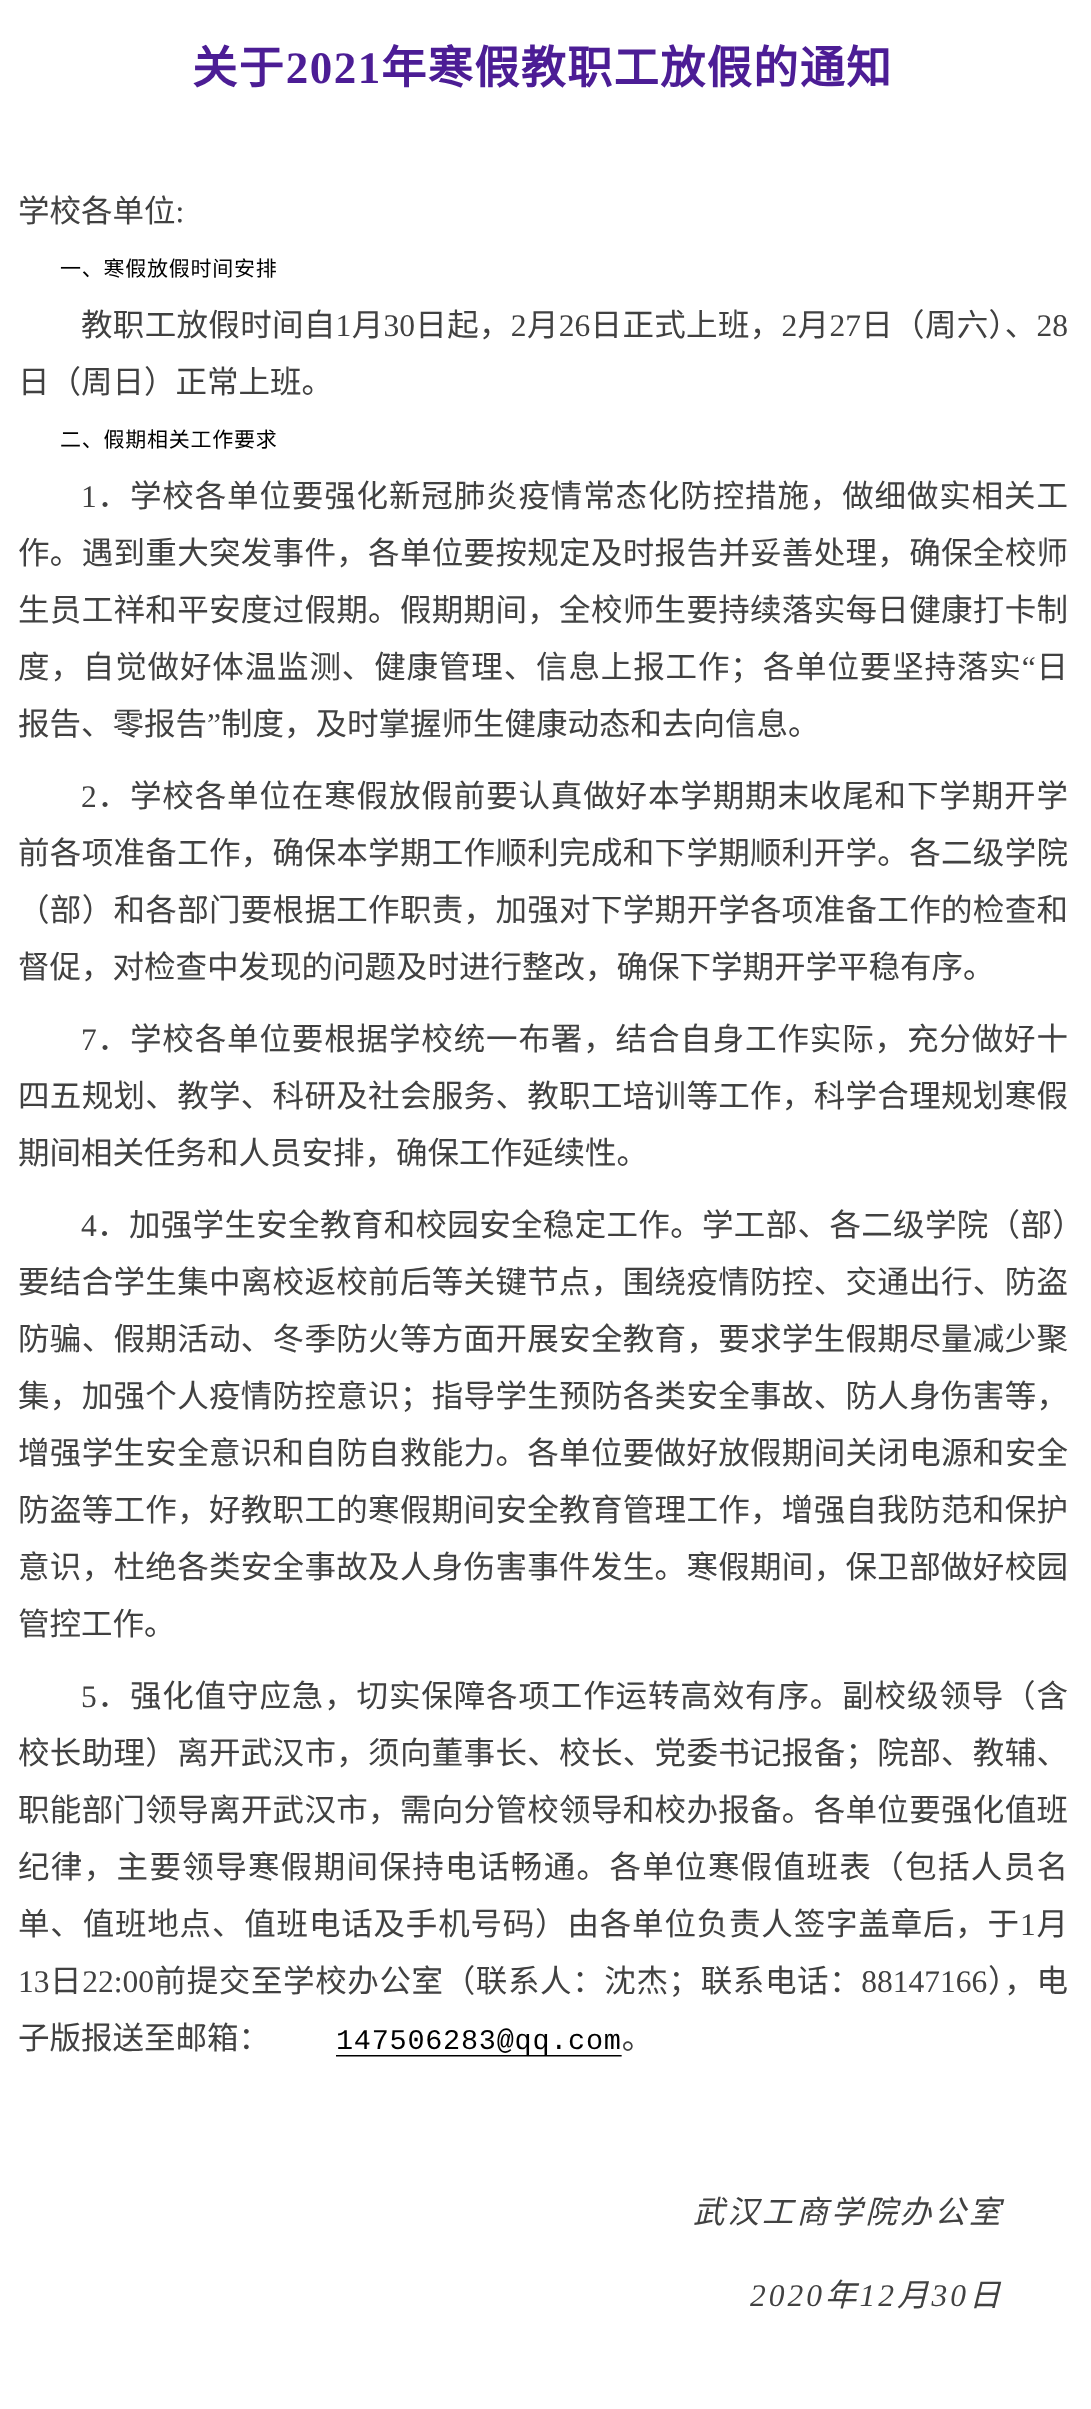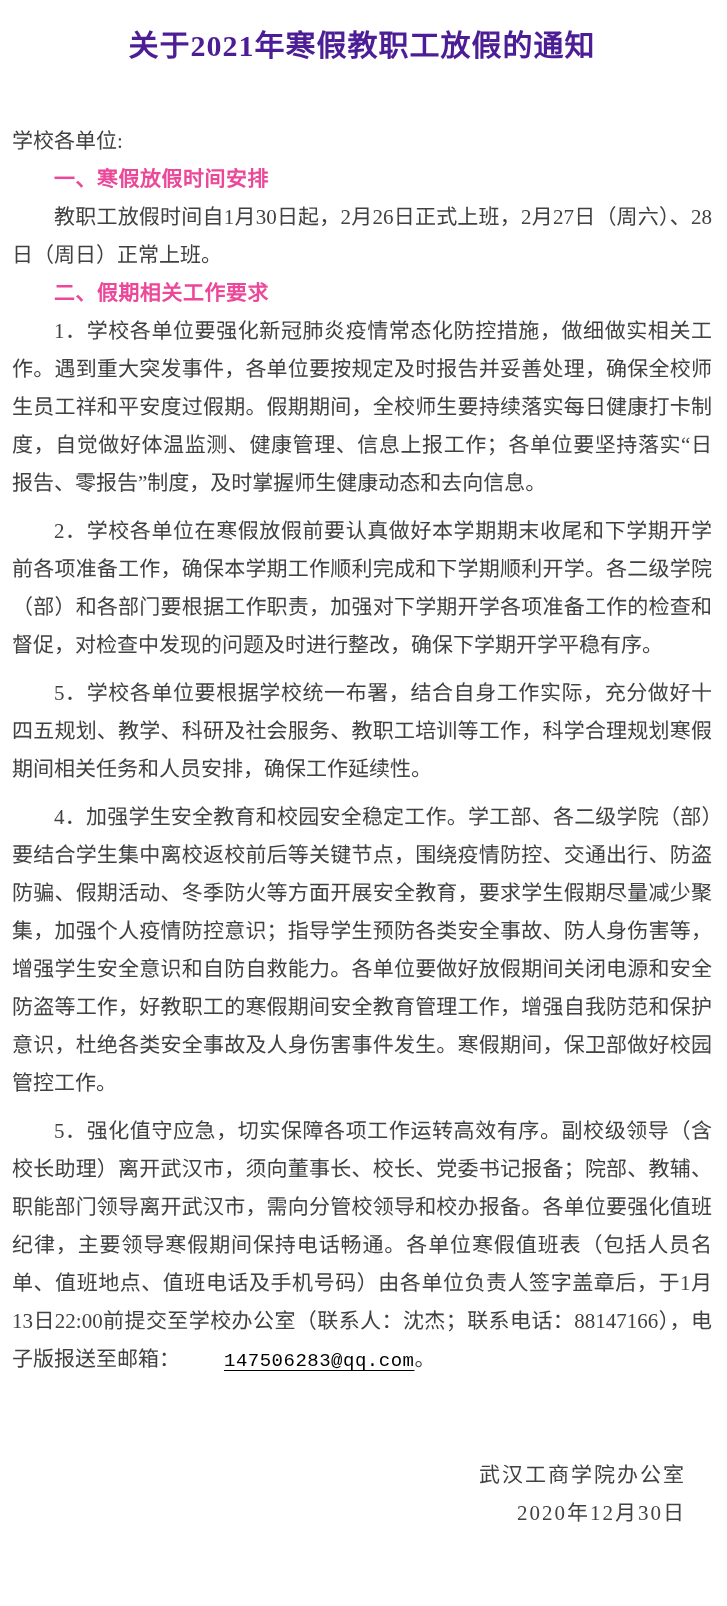--- a/index.html
+++ b/index.html
@@ -36,24 +36,24 @@
   }
   .para {
     margin: 0;
     text-indent: 2em;
     text-align: justify;
     text-justify: inter-ideograph;
   }
   .section-heading {
     margin: 0;
     text-indent: 2em;
-    font-weight: bold;
-    color: #ec4899;
+    font-weight: normal;
+    color: #000000;
     font-family: "Liberation Sans", "DejaVu Sans", sans-serif;
-    font-size: 21px;
+    font-size: 14px;
     letter-spacing: 0.5px;
   }
   .item {
     margin: 0 0 10px 0;
   }
   .item:last-of-type {
     margin-bottom: 0;
   }
   .email-link {
     color: #000000;
@@ -63,23 +63,24 @@
     font-size: 19px;
     letter-spacing: 0.5px;
     margin-left: 44px;
   }
   .signature-block {
     margin-top: 76px;
     text-align: right;
     padding-right: 26px;
   }
   .signature-line {
-    margin: 0;
+    margin: 17px;
     line-height: 38px;
     letter-spacing: 2px;
+    font-style: italic;
   }
 </style>
 </head>
 <body>
 
 <div class="page">
 
   <h1 class="doc-title">关于2021年寒假教职工放假的通知</h1>
 
   <p class="salutation">学校各单位:</p>
@@ -88,21 +89,21 @@
   <p class="section-heading">一、寒假放假时间安排</p>
 
   <p class="para">教职工放假时间自1月30日起，2月26日正式上班，2月27日（周六）、28日（周日）正常上班。</p>
 
   <p class="section-heading">二、假期相关工作要求</p>
 
   <p class="para item">1．学校各单位要强化新冠肺炎疫情常态化防控措施，做细做实相关工作。遇到重大突发事件，各单位要按规定及时报告并妥善处理，确保全校师生员工祥和平安度过假期。假期期间，全校师生要持续落实每日健康打卡制度，自觉做好体温监测、健康管理、信息上报工作；各单位要坚持落实“日报告、零报告”制度，及时掌握师生健康动态和去向信息。</p>
 
   <p class="para item">2．学校各单位在寒假放假前要认真做好本学期期末收尾和下学期开学前各项准备工作，确保本学期工作顺利完成和下学期顺利开学。各二级学院（部）和各部门要根据工作职责，加强对下学期开学各项准备工作的检查和督促，对检查中发现的问题及时进行整改，确保下学期开学平稳有序。</p>
 
-  <p class="para item">5．学校各单位要根据学校统一布署，结合自身工作实际，充分做好十四五规划、教学、科研及社会服务、教职工培训等工作，科学合理规划寒假期间相关任务和人员安排，确保工作延续性。</p>
+  <p class="para item">7．学校各单位要根据学校统一布署，结合自身工作实际，充分做好十四五规划、教学、科研及社会服务、教职工培训等工作，科学合理规划寒假期间相关任务和人员安排，确保工作延续性。</p>
 
   <p class="para item">4．加强学生安全教育和校园安全稳定工作。学工部、各二级学院（部）要结合学生集中离校返校前后等关键节点，围绕疫情防控、交通出行、防盗防骗、假期活动、冬季防火等方面开展安全教育，要求学生假期尽量减少聚集，加强个人疫情防控意识；指导学生预防各类安全事故、防人身伤害等，增强学生安全意识和自防自救能力。各单位要做好放假期间关闭电源和安全防盗等工作，好教职工的寒假期间安全教育管理工作，增强自我防范和保护意识，杜绝各类安全事故及人身伤害事件发生。寒假期间，保卫部做好校园管控工作。</p>
 
   <p class="para item"><span>5．强化值守应急，切实保障各项工作运转高效有序。副校级领导（含校长助理）离开武汉市，须向董事长、校长、党委书记报备；院部、教辅、职能部门领导离开武汉市，需向分管校领导和校办报备。各单位要强化值班纪律，主要领导寒假期间保持电话畅通。各单位寒假值班表（包括人员名单、值班地点、值班电话及手机号码）由各单位负责人签字盖章后，于1月13日22:00前提交至学校办公室（联系人：沈杰；联系电话：88147166），电子版报送至邮箱：</span><span class="email-link">147506283@qq.com</span><span>。</span></p>
 
   <div class="signature-block">
     <p class="signature-line">武汉工商学院办公室</p>
     <p class="signature-line">2020年12月30日</p>
   </div>
 

